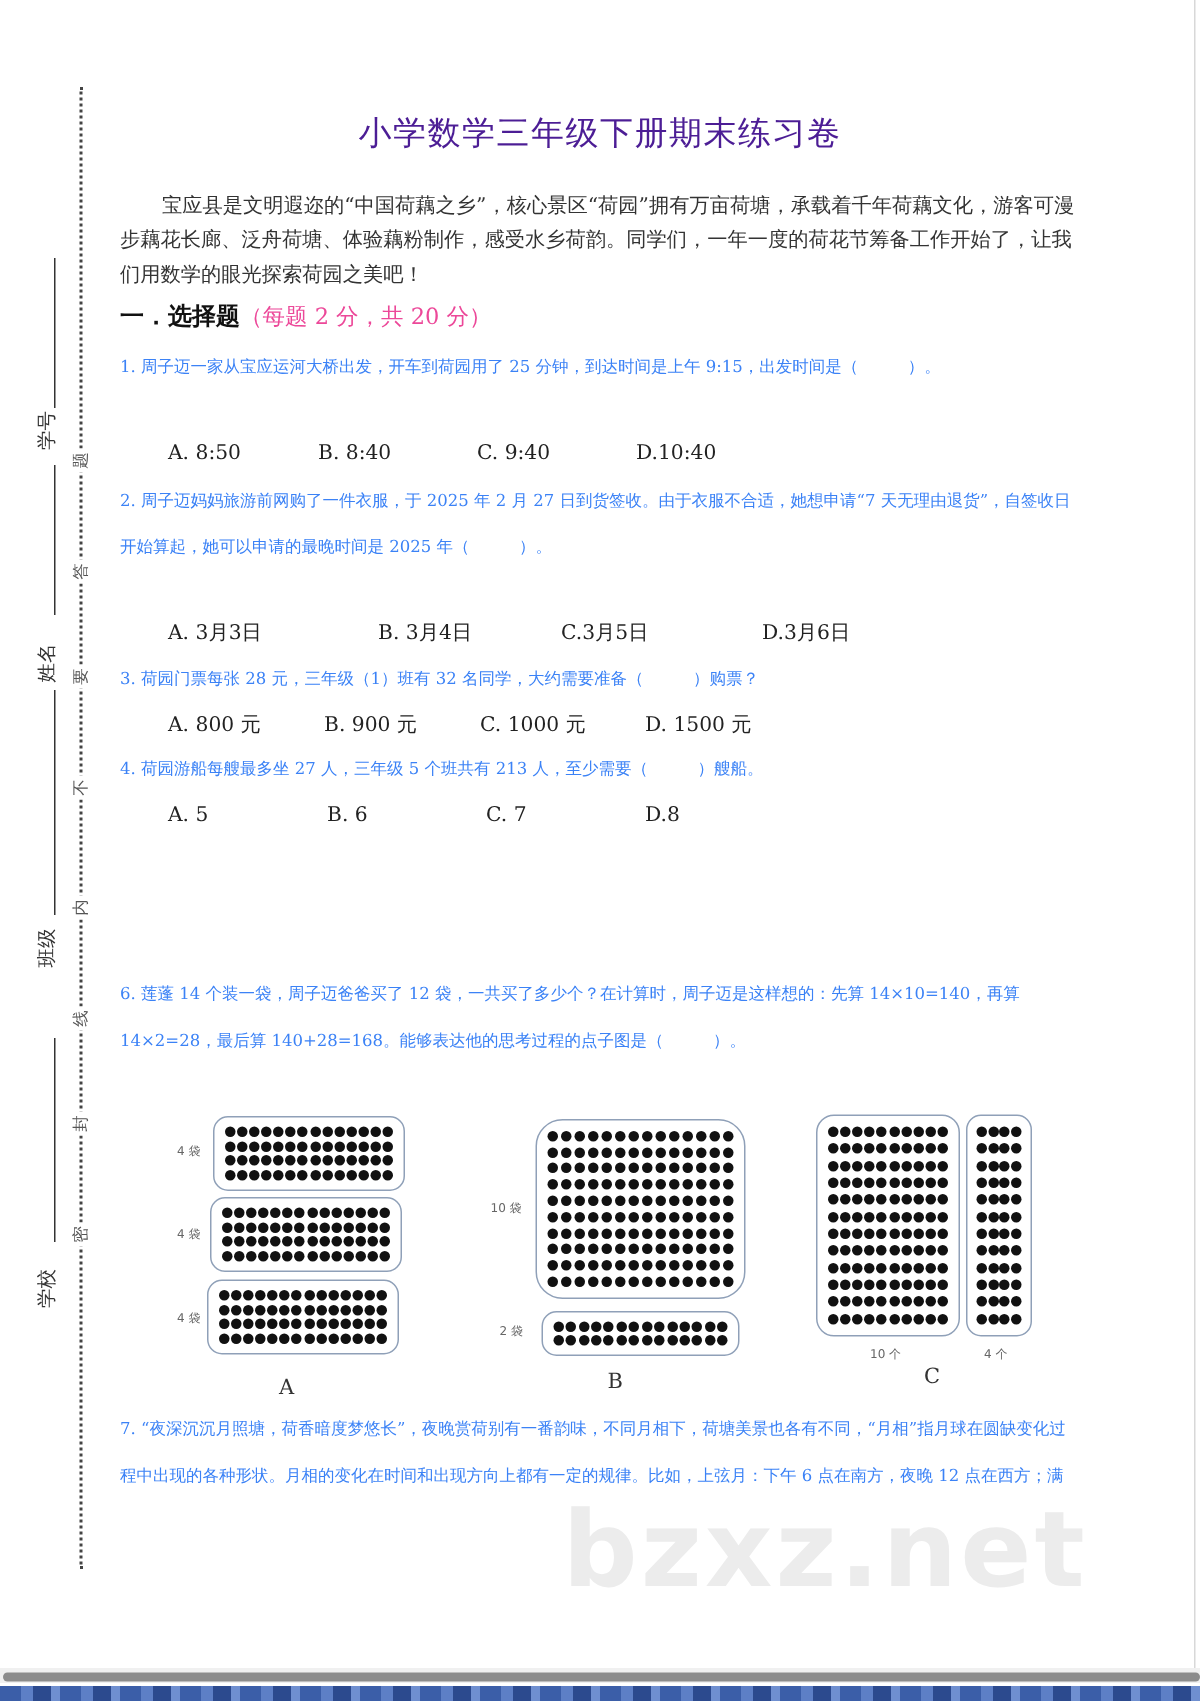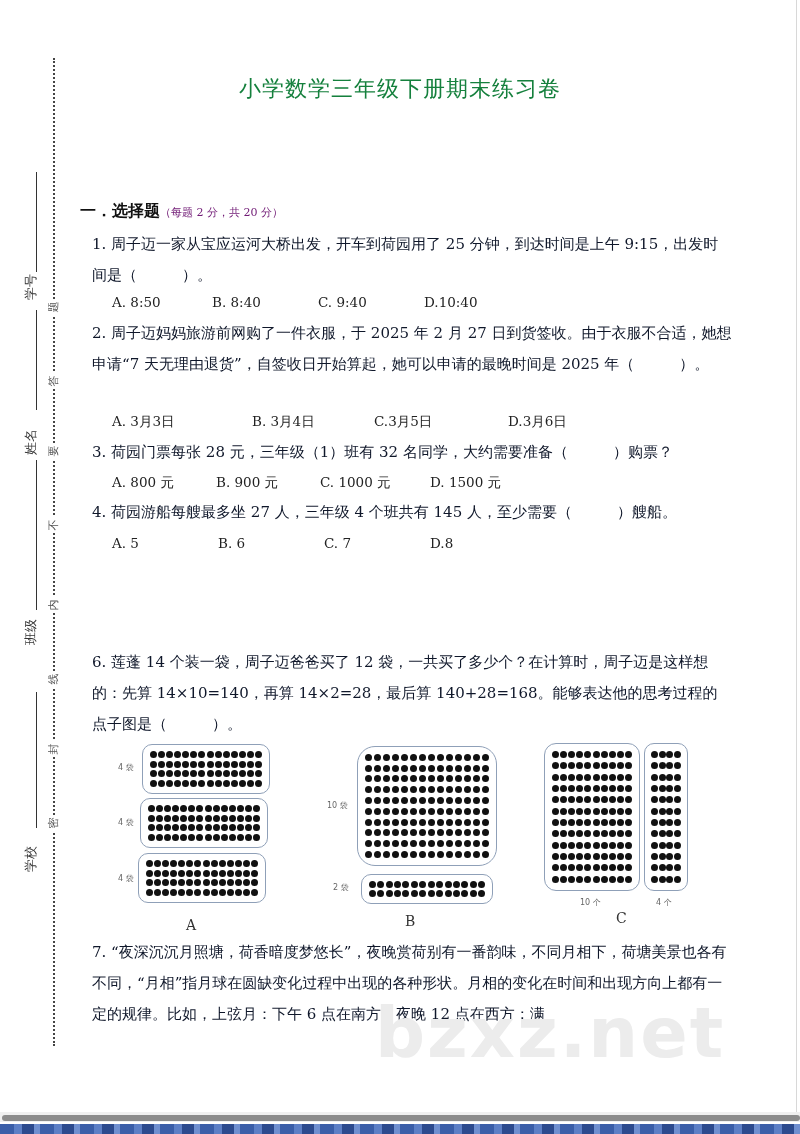--- a/index.html
+++ b/index.html
@@ -29,34 +29,34 @@
   .bind-field .lbl {
     position: absolute; left: 18px; transform: rotate(-90deg); transform-origin: left top;
     white-space: nowrap; font-family: "DejaVu Sans", sans-serif;
   }
   .bind-line {
     position: absolute; left: 36px; width: 1px; background: #333;
   }
 
   .title {
     position: absolute; top: 74px; left: 0; width: 800px; text-align: center;
-    font-family: "DejaVu Sans", sans-serif; font-size: 22px; color: #15803d; letter-spacing: 1px;
+    font-family: "DejaVu Sans", sans-serif; font-size: 22px; color: #4c1d95; letter-spacing: 1px;
   }
   .intro {
     position: absolute; left: 80px; top: 126px; width: 640px;
     font-size: 13.5px; line-height: 23px; color: #333; text-indent: 28px;
   }
   .section {
     position: absolute; left: 80px; top: 201px; font-size: 15px; color: #111;
   }
   .section b { font-family: "DejaVu Sans", sans-serif; font-weight: bold; font-size: 16px; }
-  .section .pts { font-size: 11px; color: #701a75; }
+  .section .pts { font-size: 15px; color: #ec4899; }
 
   .q {
-    position: absolute; left: 92px; width: 640px; font-size: 15px; line-height: 31px; color: #0f172a;
+    position: absolute; left: 80px; width: 640px; font-size: 11px; line-height: 31px; color: #3b82f6;
   }
   .opts {
     position: absolute; left: 112px; font-size: 13.5px; color: #222; white-space: nowrap;
   }
   .opts span { display: inline-block; }
 
   .diagram { position: absolute; }
   .dbox {
     position: absolute; border: 1.5px solid #8fa0b8; border-radius: 10px; background: #fff;
   }
@@ -106,20 +106,21 @@
   <div class="bind-field" style="top:645px">
     <span class="lbl">班级</span>
   </div>
 
   <div class="bind-line" style="top:692px;height:136px"></div>
   <div class="bind-field" style="top:872px">
     <span class="lbl">学校</span>
   </div>
 
   <div class="title">小学数学三年级下册期末练习卷</div>
+  <div class="intro">宝应县是文明遐迩的“中国荷藕之乡”，核心景区“荷园”拥有万亩荷塘，承载着千年荷藕文化，游客可漫步藕花长廊、泛舟荷塘、体验藕粉制作，感受水乡荷韵。同学们，一年一度的荷花节筹备工作开始了，让我们用数学的眼光探索荷园之美吧！</div>
 
   <div class="section">
     <b>一．选择题</b><span class="pts">（每题 2 分，共 20 分）</span>
   </div>
 
   <div class="q" style="top:229px">
     <span>1.</span>
     <span>周子迈一家从宝应运河大桥出发，开车到荷园用了 25 分钟，到达时间是上午 9:15，出发时间是（　　　）。</span>
   </div>
   <div class="opts" style="top:294px">
@@ -137,21 +138,21 @@
   <div class="q" style="top:437px">
     <span>3.</span>
     <span>荷园门票每张 28 元，三年级（1）班有 32 名同学，大约需要准备（　　　）购票？</span>
   </div>
   <div class="opts" style="top:474px">
     <span style="width:104px">A. 800 元</span><span style="width:104px">B. 900 元</span><span style="width:110px">C. 1000 元</span><span>D. 1500 元</span>
   </div>
 
   <div class="q" style="top:497px">
     <span>4.</span>
-    <span>荷园游船每艘最多坐 27 人，三年级 4 个班共有 145 人，至少需要（　　　）艘船。</span>
+    <span>荷园游船每艘最多坐 27 人，三年级 5 个班共有 213 人，至少需要（　　　）艘船。</span>
   </div>
   <div class="opts" style="top:535px">
     <span style="width:106px">A. 5</span><span style="width:106px">B. 6</span><span style="width:106px">C. 7</span><span>D.8</span>
   </div>
 
 
   <div class="q" style="top:647px">
     <span>6.</span>
     <span>莲蓬 14 个装一袋，周子迈爸爸买了 12 袋，一共买了多少个？在计算时，周子迈是这样想的：先算 14×10=140，再算 14×2=28，最后算 140+28=168。能够表达他的思考过程的点子图是（　　　）。</span>
   </div>

